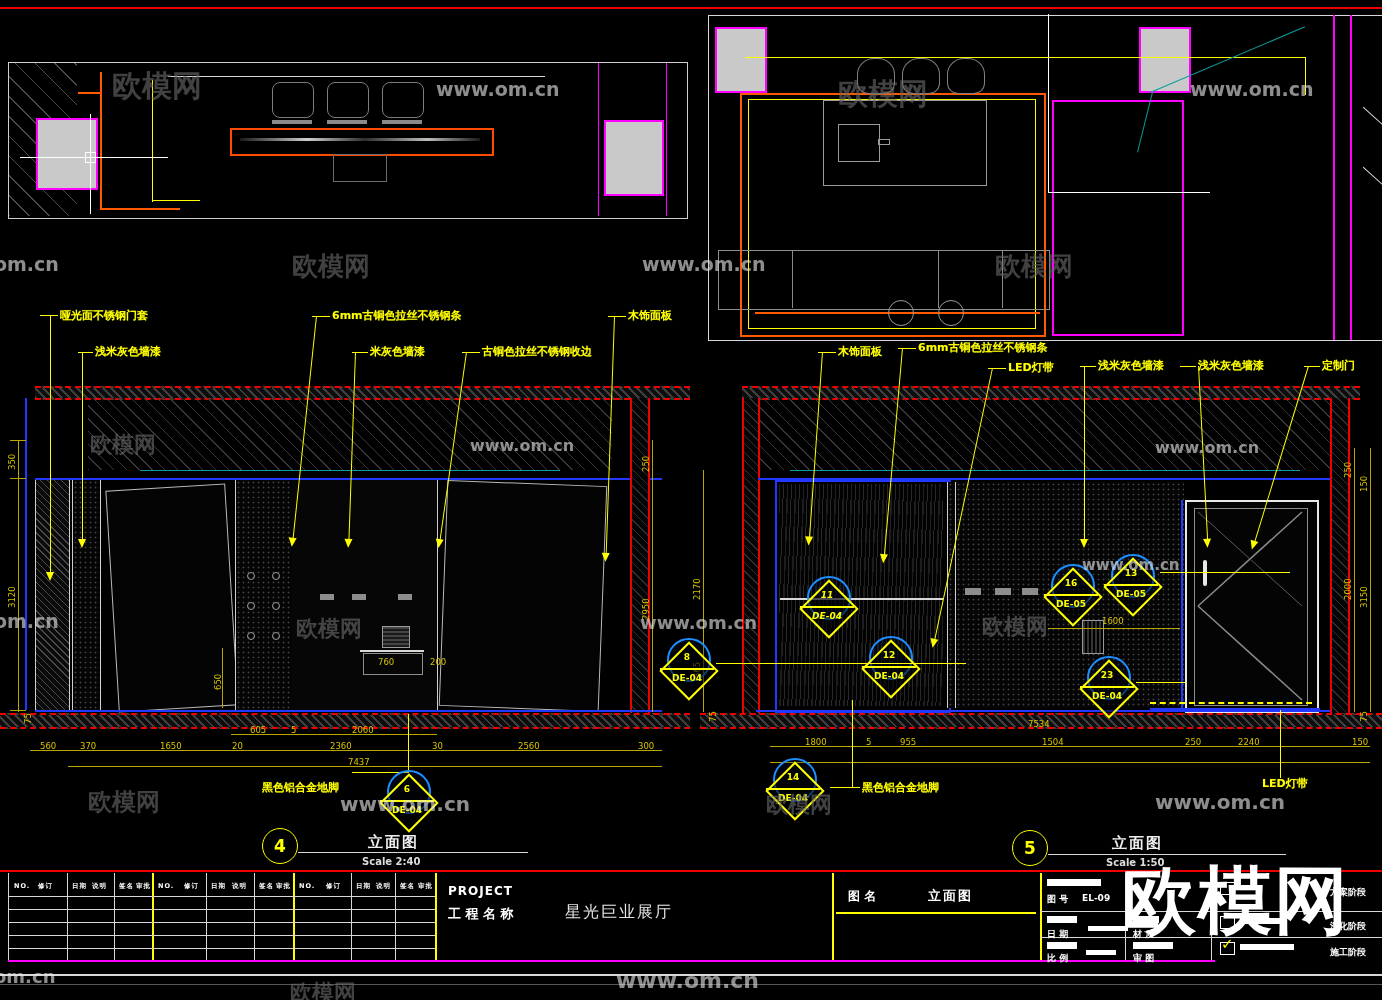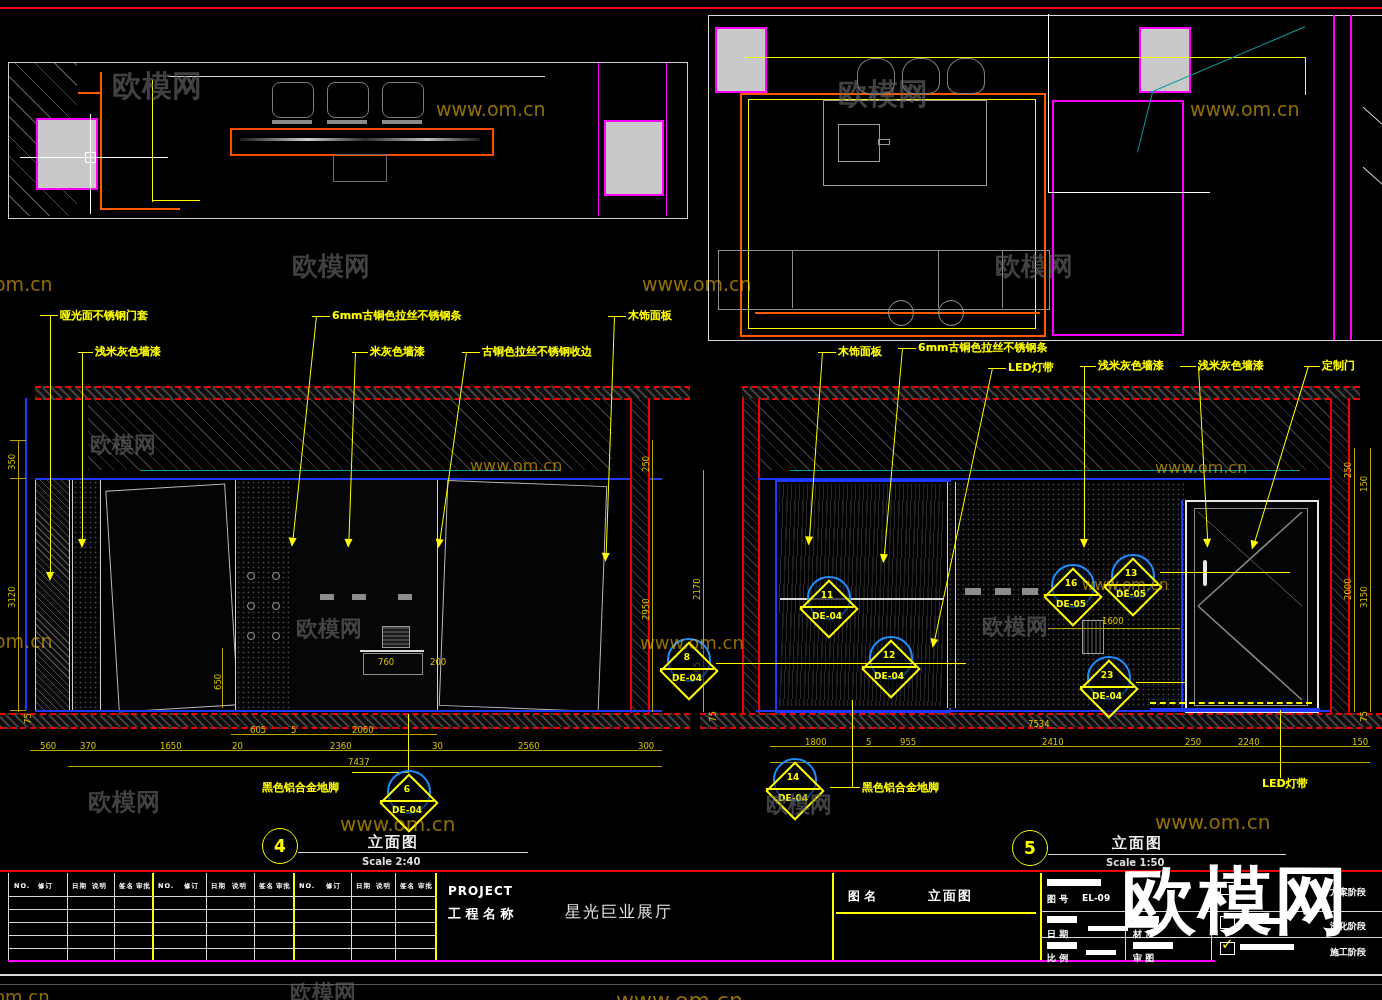--- a/index.html
+++ b/index.html
@@ -43,21 +43,21 @@
   .co .cm{position:absolute;left:2px;top:28px;width:54px;border-top:2px solid #ffff00;}
   .co .cn{position:absolute;left:0;top:12px;width:58px;text-align:center;color:#ffff00;font-size:9px;font-weight:bold;}
   .co .ck{position:absolute;left:0;top:33px;width:58px;text-align:center;color:#ffff00;font-size:9px;font-weight:bold;}
   
   .vt-circle{position:absolute;width:34px;height:34px;border:1.6px solid #ffff00;border-radius:50%;
              color:#ffff00;font-size:17px;font-weight:bold;text-align:center;line-height:34px;}
   .vt-title{position:absolute;color:#eee;font-size:15px;font-weight:bold;letter-spacing:2px;}
   .vt-scale{position:absolute;color:#ddd;font-size:10px;font-weight:bold;}
   
   .wm{position:absolute;color:#6a6a6a;opacity:.62;font-weight:bold;white-space:nowrap;}
-  .wm-url{font-weight:normal;color:#eab308;margin-top:20px;}
+  .wm-url{font-weight:bold;color:#e5e5e5;}
   
   .tb{position:absolute;color:#fff;white-space:nowrap;}
   .wbar{position:absolute;background:#fff;}
   .chk{position:absolute;width:13px;height:11px;border:1.6px solid #fff;background:#000;}
   .hdr{position:absolute;color:#fff;font-size:6.5px;font-weight:bold;white-space:nowrap;letter-spacing:1px;}
   .bigwm{position:absolute;color:#fff;font-size:74px;font-weight:bold;letter-spacing:2px;z-index:60;}
   svg{position:absolute;overflow:visible;}
 </style>
 </head>
 <body>
@@ -340,28 +340,28 @@
   <span class="dt dtv" style="left:1344px;top:478px;">250</span>
   <span class="dt dtv" style="left:1360px;top:492px;">150</span>
   <span class="dt dtv" style="left:1344px;top:600px;">2000</span>
   <span class="dt dtv" style="left:1360px;top:608px;">3150</span>
   <span class="dt dtv" style="left:1360px;top:722px;">75</span>
 
   <div class="hl olv" style="left:770px;top:746px;width:600px;"></div>
   <span class="dt" style="left:805px;top:738px;">1800</span>
   <span class="dt" style="left:866px;top:738px;">5</span>
   <span class="dt" style="left:900px;top:738px;">955</span>
-  <span class="dt" style="left:1042px;top:738px;">2410</span>
+  <span class="dt" style="left:1042px;top:738px;">1504</span>
   <span class="dt" style="left:1185px;top:738px;">250</span>
   <span class="dt" style="left:1238px;top:738px;">2240</span>
   <span class="dt" style="left:1352px;top:738px;">150</span>
   <div class="hl olv" style="left:770px;top:762px;width:600px;"></div>
   <span class="dt" style="left:1028px;top:720px;">7534</span>
 
-  <div class="co" style="left:798px;top:578px;">
+  <div class="co" style="left:798px;top:578px;font-style:italic;">
     <span class="cc"></span>
       <span class="cd"></span>
       <span class="cm"></span>
     <span class="cn">11</span>
       <span class="ck">DE-04</span>
   </div>
   <div class="co" style="left:860px;top:638px;">
     <span class="cc"></span>
       <span class="cd"></span>
       <span class="cm"></span>

